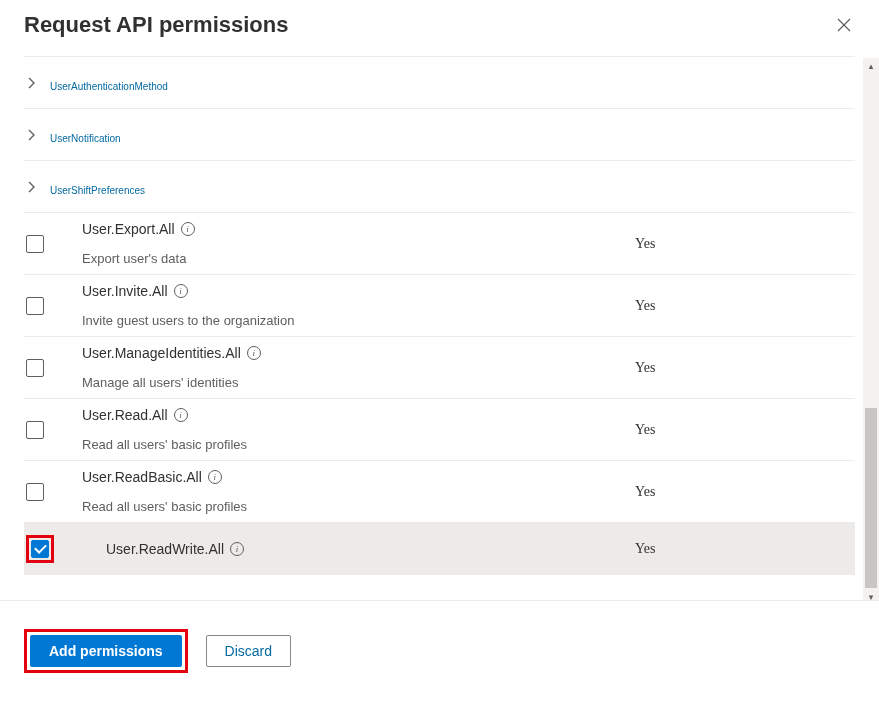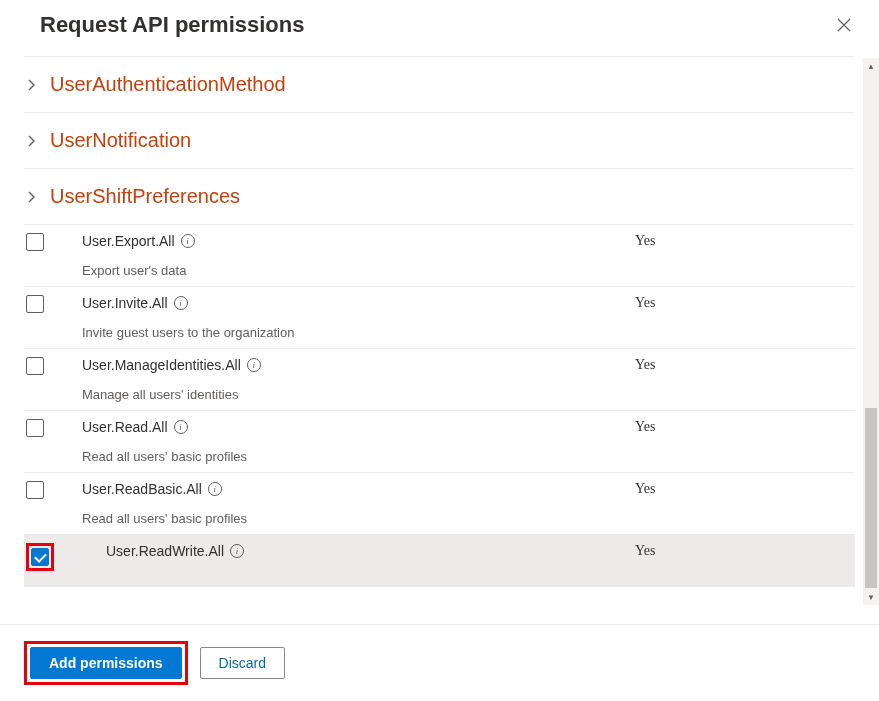--- a/index.html
+++ b/index.html
@@ -14,21 +14,21 @@
     position: relative;
     overflow: hidden;
   }
   .panel {
     padding: 0;
   }
   .header {
     display: flex;
     justify-content: space-between;
     align-items: center;
-    padding: 12px 24px 18px 40px;
+    padding: 12px 24px 18px 24px;
   }
   .title {
     font-size: 22px;
     font-weight: 600;
     color: #323130;
   }
   .close {
     font-size: 18px;
     font-weight: 300;
     color: #605e5c;
@@ -76,29 +76,30 @@
   .section-row.first { border-top: 1px solid #edebe9; }
   .chevron {
     display: inline-flex;
     width: 16px;
     height: 16px;
     margin-right: 10px;
     align-items: center;
     justify-content: center;
   }
   .section-label {
-    font-size: 20px;
-    color: #c2410c;
+    font-size: 10px;
+    color: #0369a1;
+    margin-top: 8px;
   }
   .perm-list {
     border-top: 1px solid #edebe9;
   }
   .perm-row {
     display: flex;
-    align-items: flex-start;
+    align-items: center;
     border-bottom: 1px solid #edebe9;
     padding: 8px 0;
     min-height: 52px;
   }
   .perm-row.selected {
     background: #edebe9;
     gap: 24px;
   }
   .checkbox-cell {
     width: 48px;
@@ -170,25 +171,25 @@
     font-size: 9px;
     color: #605e5c;
     font-style: italic;
     font-family: Georgia, serif;
   }
   .footer {
     position: absolute;
     bottom: 0;
     left: 0;
     right: 0;
-    padding: 16px 24px;
+    padding: 28px 24px;
     border-top: 1px solid #edebe9;
     background: #fff;
     display: flex;
-    gap: 12px;
+    gap: 18px;
     align-items: center;
   }
   .btn {
     height: 32px;
     padding: 0 18px;
     font-size: 14px;
     border-radius: 2px;
     cursor: pointer;
     border: 1px solid transparent;
     font-family: inherit;

